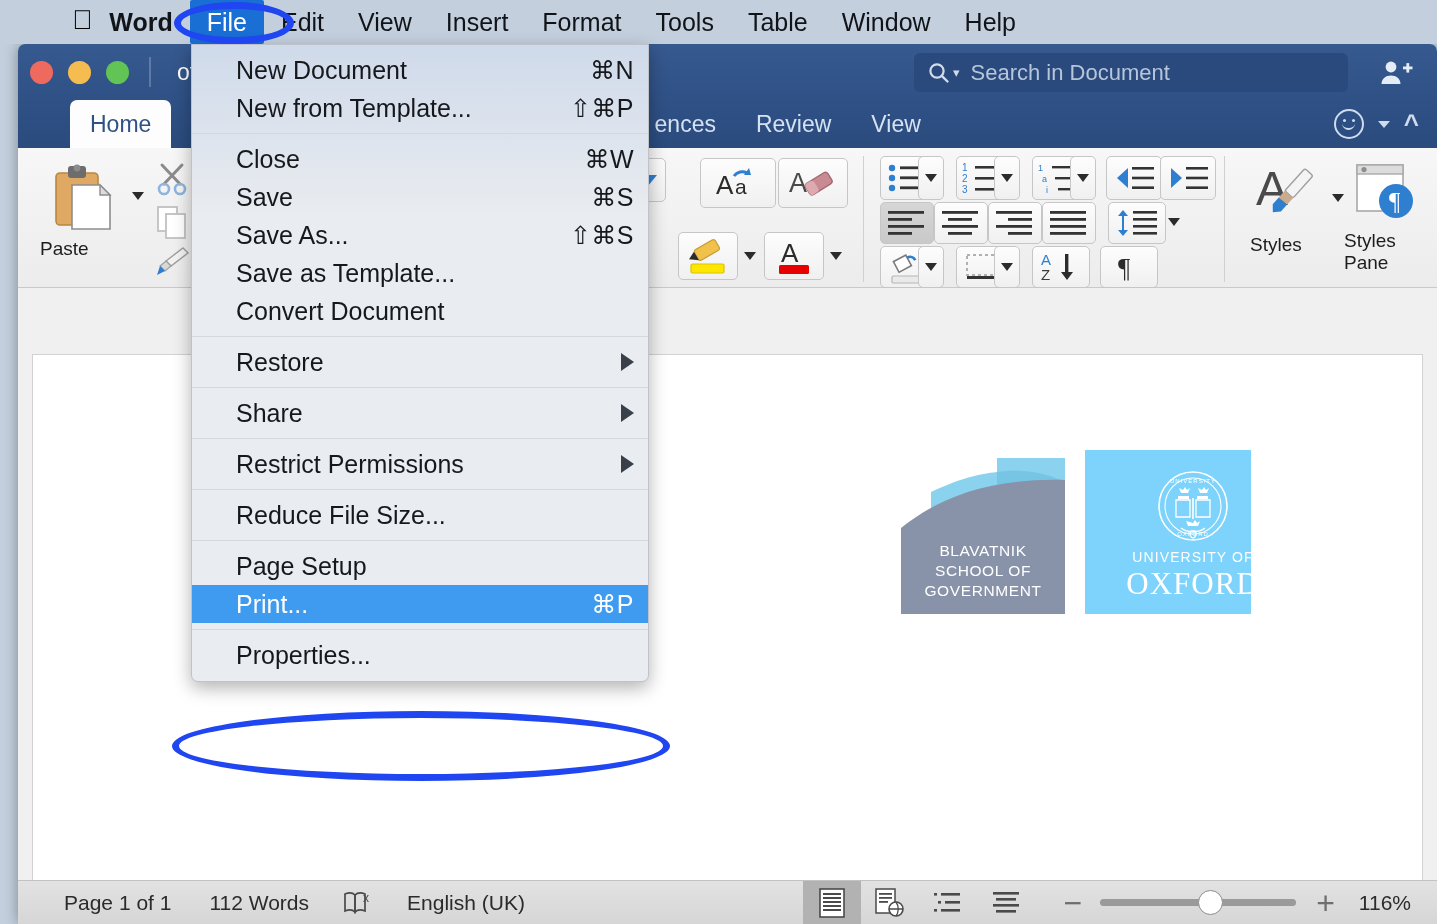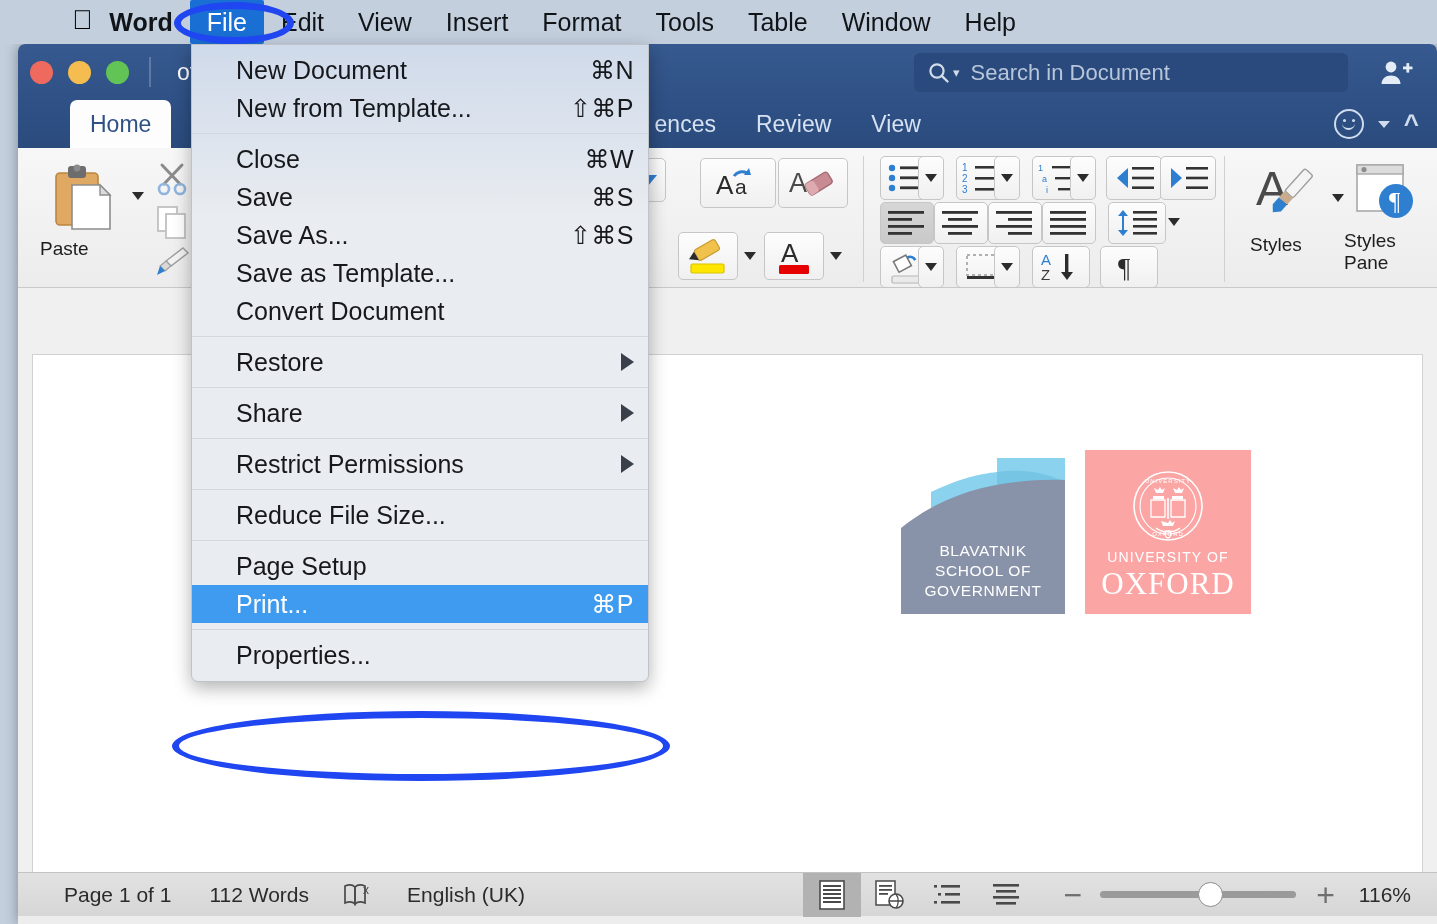--- a/index.html
+++ b/index.html
@@ -112,25 +112,25 @@
   #docarea {
     position: absolute; left: 0; top: 244px; width: 1419px; height: 592px;
     background: #f0f0f0; overflow: hidden;
   }
   #page {
     position: absolute; left: 14px; top: 66px; width: 1391px; height: 545px;
     background: #fff; border: 1px solid #d2d2d2;
   }
   #logos { position: absolute; left: 868px; top: 95px; display: flex; gap: 20px; }
   .logo-bsg { position: relative; width: 164px; height: 164px; overflow: hidden; }
-  .logo-ox  { position: relative; width: 166px; height: 164px; background: #fca5a5; }
+  .logo-ox  { position: relative; width: 166px; height: 164px; background: #7dd3fc; padding-left: 25px; }
 
   
   #statusbar {
-    position: absolute; left: 0; bottom: 8px; width: 1419px; height: 44px;
+    position: absolute; left: 0; bottom: 0; width: 1419px; height: 44px;
     background: linear-gradient(#e2e2e2,#d6d6d6);
     border-top: 1px solid #c2c2c2;
     display: flex; align-items: center;
   }
   .sb-text { font-size: 21px; color: #2b2b2b; white-space: nowrap; }
   .sb-spacer { flex: 1; }
   .view-btn { width: 58px; height: 44px; display:flex; align-items:center; justify-content:center; }
   .view-btn.active { background: #b2b2b2; }
   .zoom-track { width: 196px; height: 7px; background: #9a9a9a; border-radius: 4px; position: relative; }
   .zoom-knob { position:absolute; left: 98px; top: -9px; width: 25px; height: 25px; border-radius: 50%;

